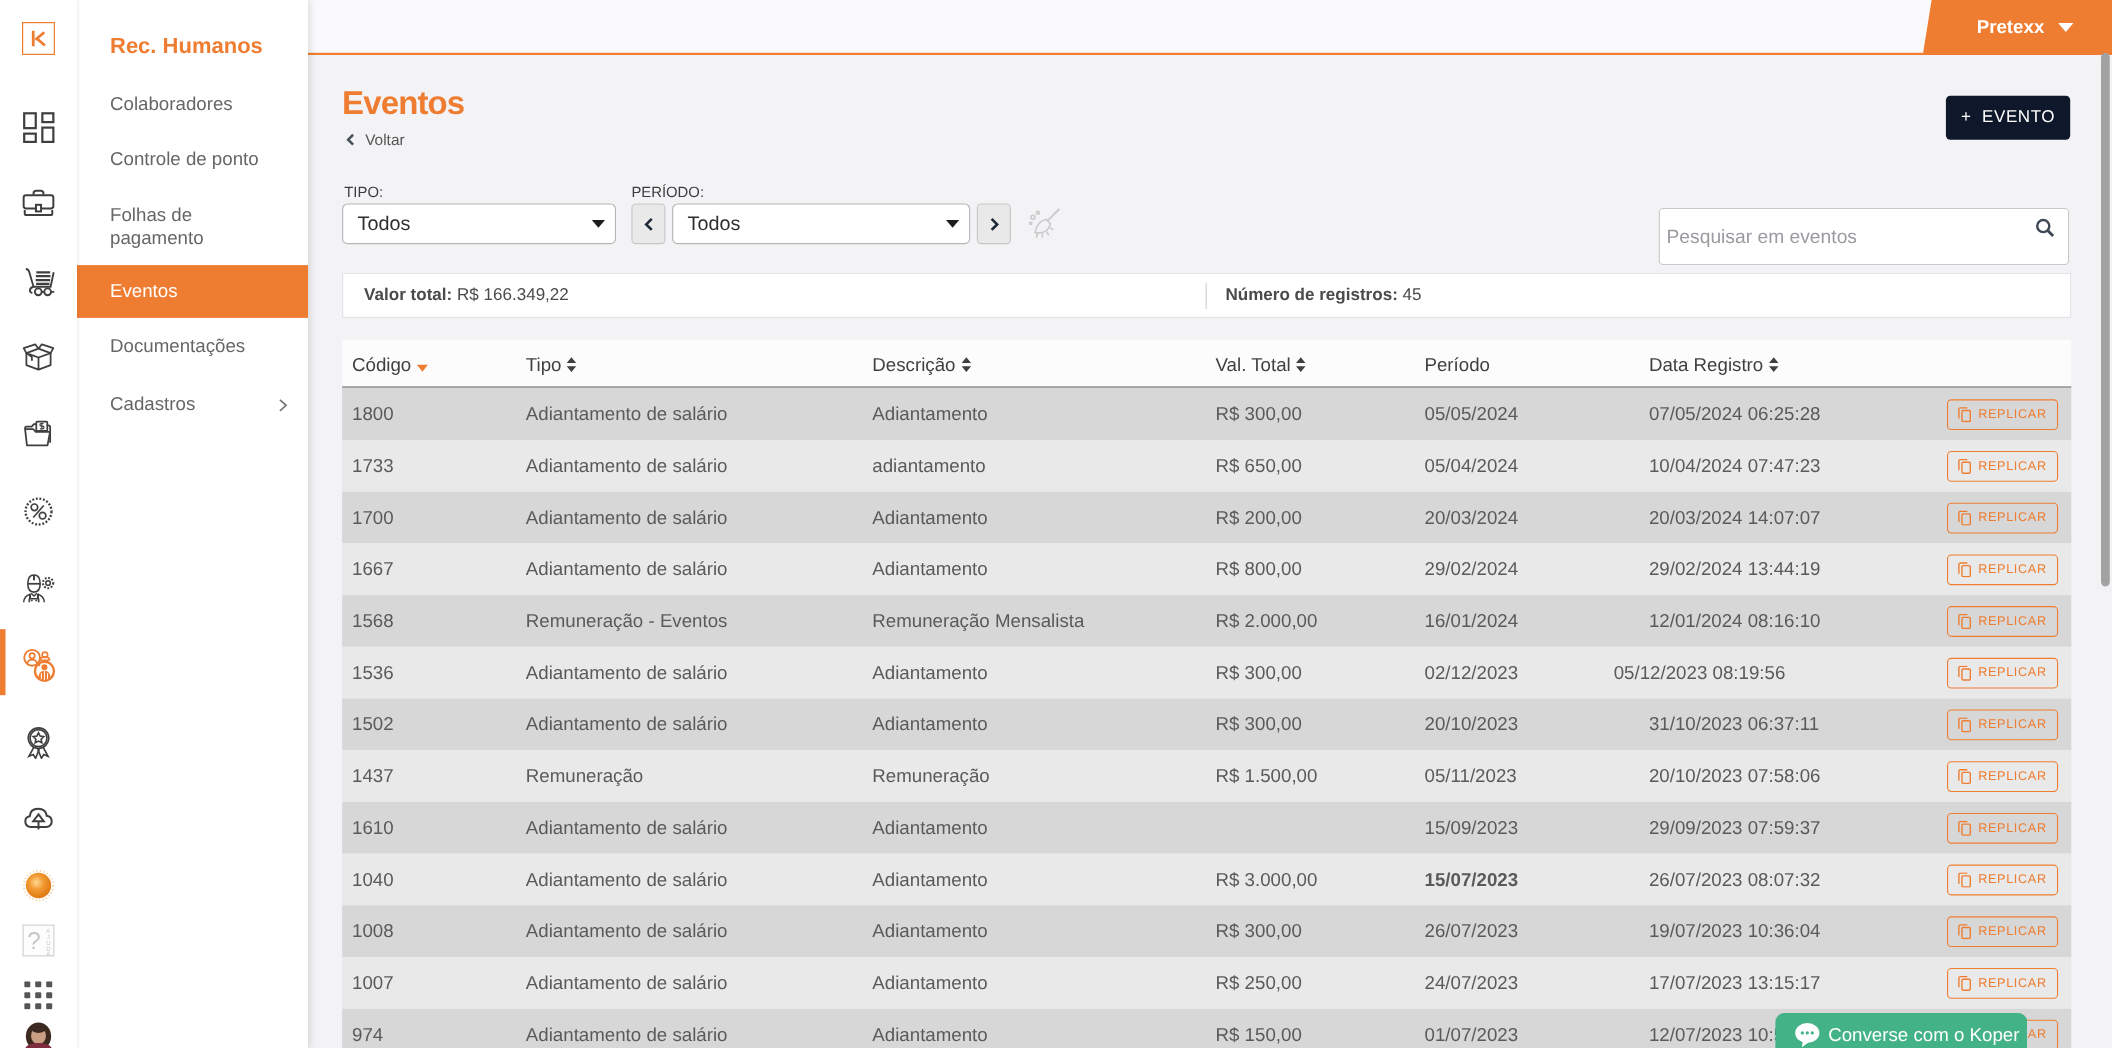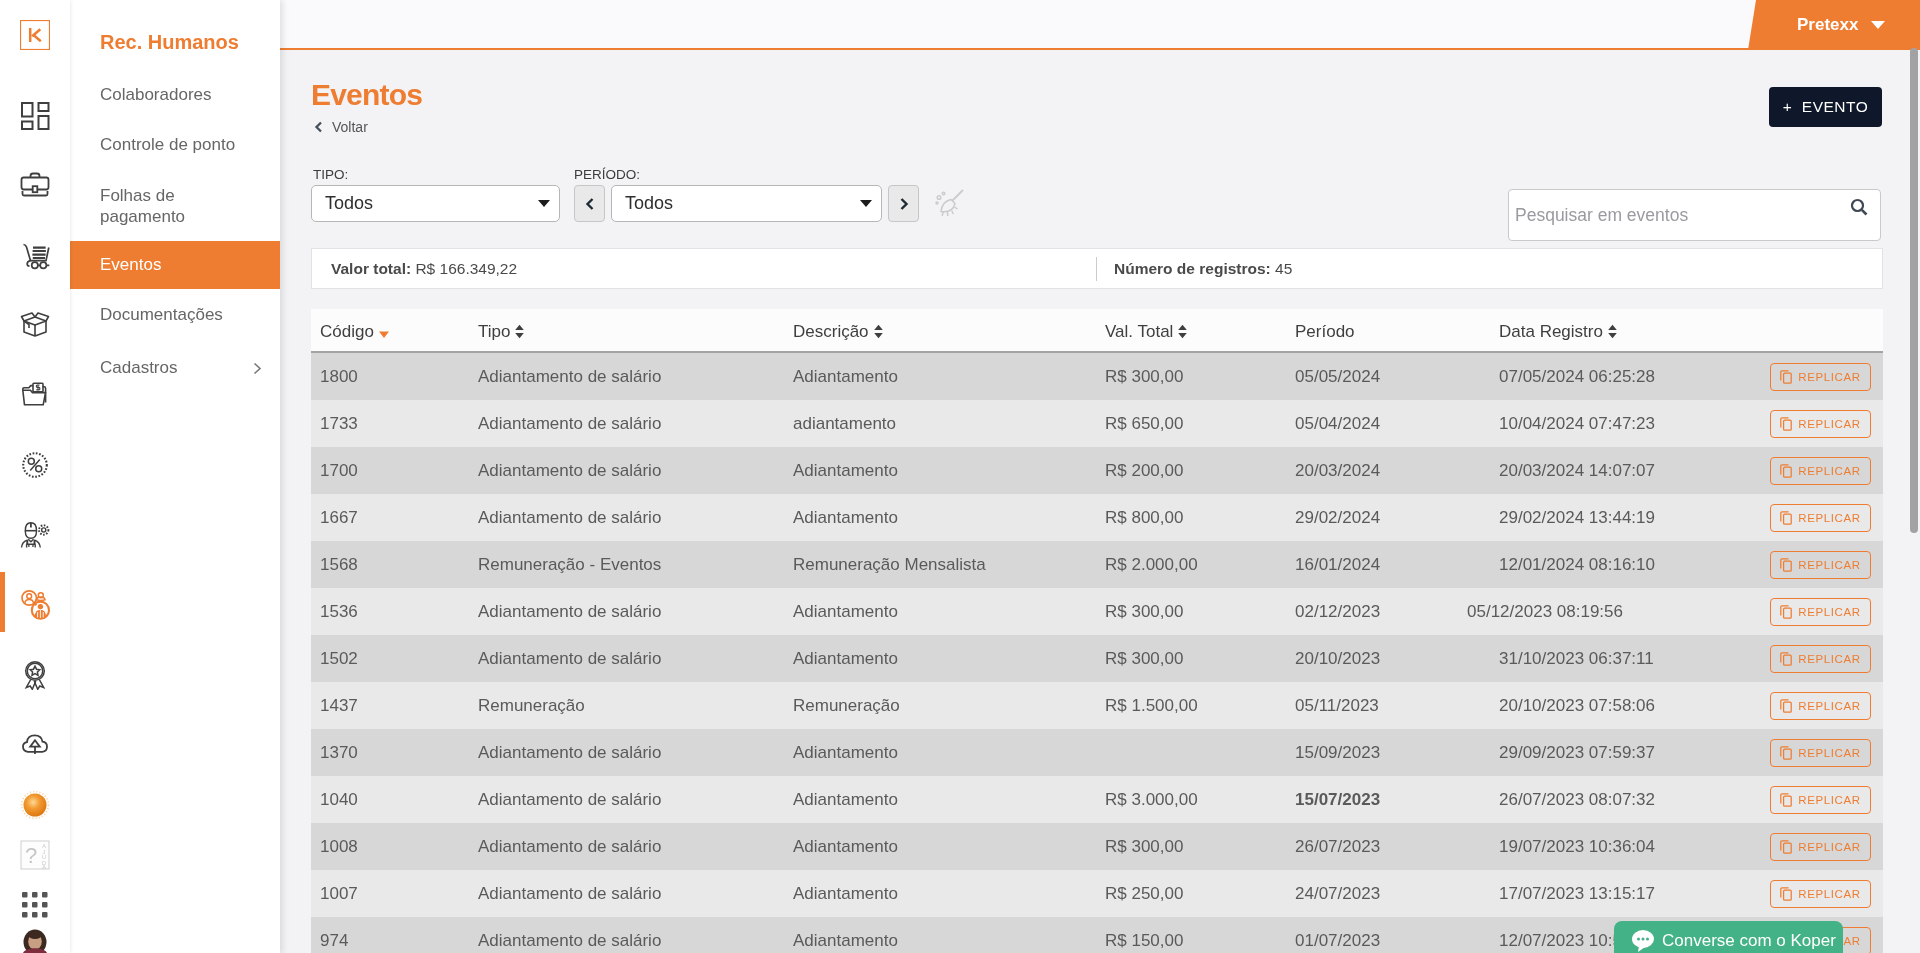--- a/index.html
+++ b/index.html
@@ -332,21 +332,21 @@
         <span class="td" style="left:482px;">Remuneração</span>
         <span class="td" style="left:794px;">R$ 1.500,00</span>
         <span class="td" style="left:984px;">05/11/2023</span>
         <span class="td" style="left:1188px;">20/10/2023 07:58:06</span>
         <span class="replicar"><svg style="margin-right:6px;" width="12" height="14" viewBox="0 0 12 14" fill="none" stroke="#EE7D31" stroke-width="1.25">
             <rect x="3.6" y="3.2" width="7.6" height="10" rx="1"></rect>
             <path d="M8.5 0.8 H2 A1.2 1.2 0 0 0 0.8 2 V10.5"></path>
           </svg>REPLICAR</span>
       </div>
     <div class="trow odd">
-        <span class="td" style="left:9px;">1370</span>
+        <span class="td" style="left:9px;">1610</span>
         <span class="td" style="left:167px;">Adiantamento de salário</span>
         <span class="td" style="left:482px;">Adiantamento</span>
         <span class="td" style="left:794px;margin-top:48px;">R$ 600,00</span>
         <span class="td" style="left:984px;">15/09/2023</span>
         <span class="td" style="left:1188px;">29/09/2023 07:59:37</span>
         <span class="replicar"><svg style="margin-right:6px;" width="12" height="14" viewBox="0 0 12 14" fill="none" stroke="#EE7D31" stroke-width="1.25">
             <rect x="3.6" y="3.2" width="7.6" height="10" rx="1"></rect>
             <path d="M8.5 0.8 H2 A1.2 1.2 0 0 0 0.8 2 V10.5"></path>
           </svg>REPLICAR</span>
       </div>

